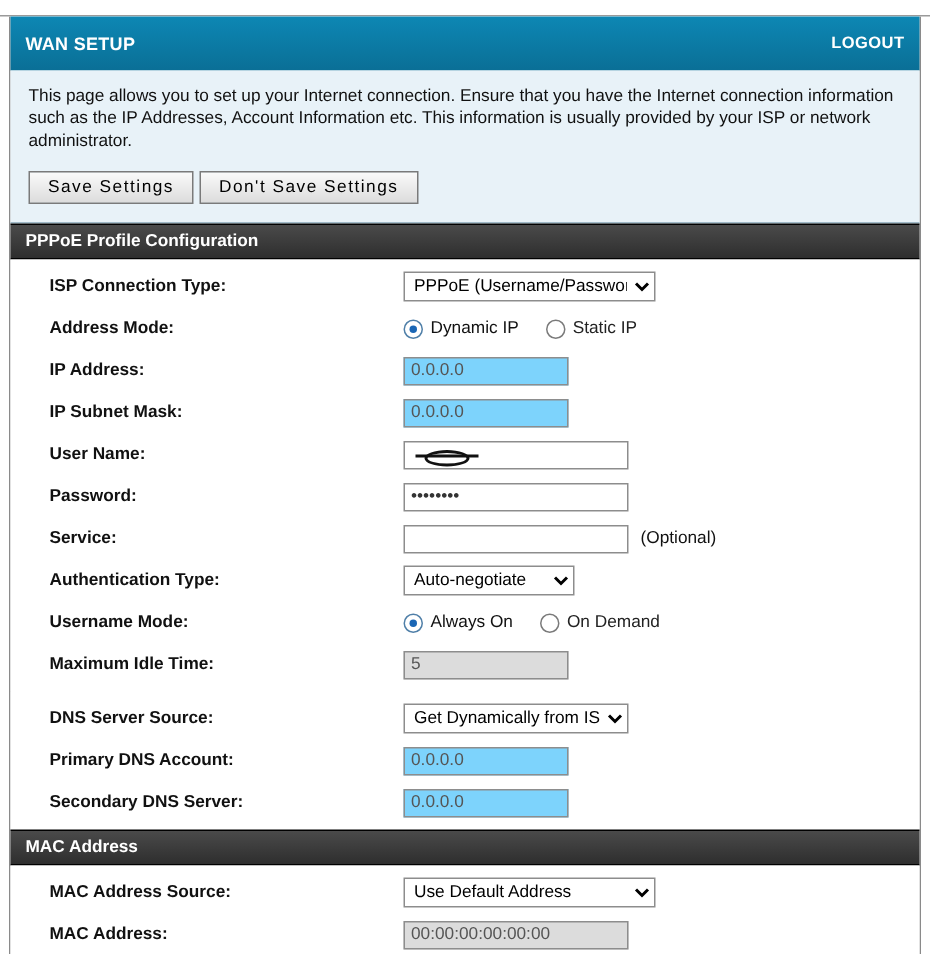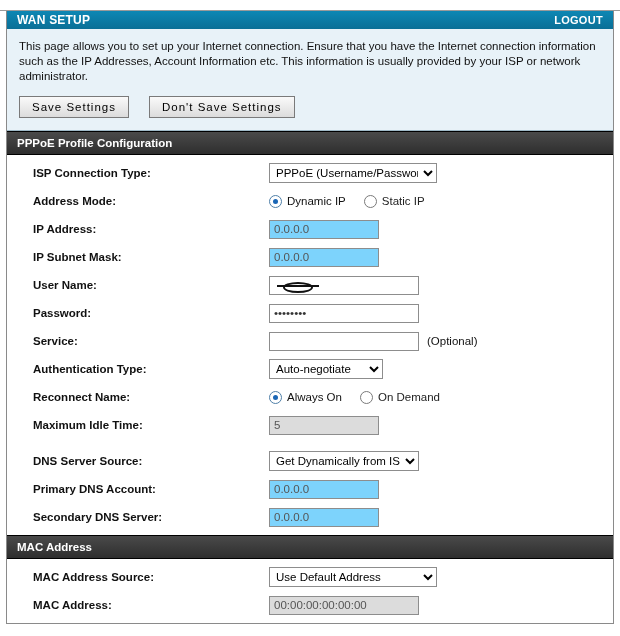--- a/index.html
+++ b/index.html
@@ -30,21 +30,21 @@
     margin: 0 6px;
     border: 1px solid #8a8a8a;
     border-top: none;
     background: #ffffff;
   }
   
   .header {
     background: #0b7ca8;
     background: linear-gradient(to bottom, #0d87b4 0%, #0a6f96 100%);
     color: #ffffff;
-    height: 18px;
+    height: 36px;
     display: flex;
     align-items: center;
     justify-content: space-between;
     padding: 0 10px;
     font-weight: bold;
     font-size: 12px;
     letter-spacing: 0.2px;
   }
   .header .logout {
     font-size: 11px;
@@ -58,21 +58,21 @@
     padding: 10px 12px 12px 12px;
   }
   .intro p {
     margin: 0 0 12px 0;
     font-size: 11.5px;
     line-height: 15px;
     color: #111;
   }
   .btnrow {
     display: flex;
-    gap: 20px;
+    gap: 4px;
   }
   .btn {
     font-family: "Liberation Sans", sans-serif;
     font-size: 11.5px;
     letter-spacing: 1px;
     padding: 4px 12px;
     background: #e9e9e9;
     background: linear-gradient(to bottom, #fafafa 0%, #dcdcdc 100%);
     border: 1px solid #7a7a7a;
     color: #000;
@@ -312,21 +312,21 @@
       <div class="row">
         <div class="label">Authentication Type:</div>
         <div class="field">
           <select class="w-auth">
             <option>Auto-negotiate</option>
           </select>
         </div>
       </div>
 
       <div class="row">
-        <div class="label">Reconnect Name:</div>
+        <div class="label">Username Mode:</div>
         <div class="field">
           <div class="radio-group">
             <label class="radio-item">
               <span class="radio checked"></span>
               <span>Always On</span>
             </label>
             <label class="radio-item off">
               <span class="radio"></span>
               <span>On Demand</span>
             </label>

